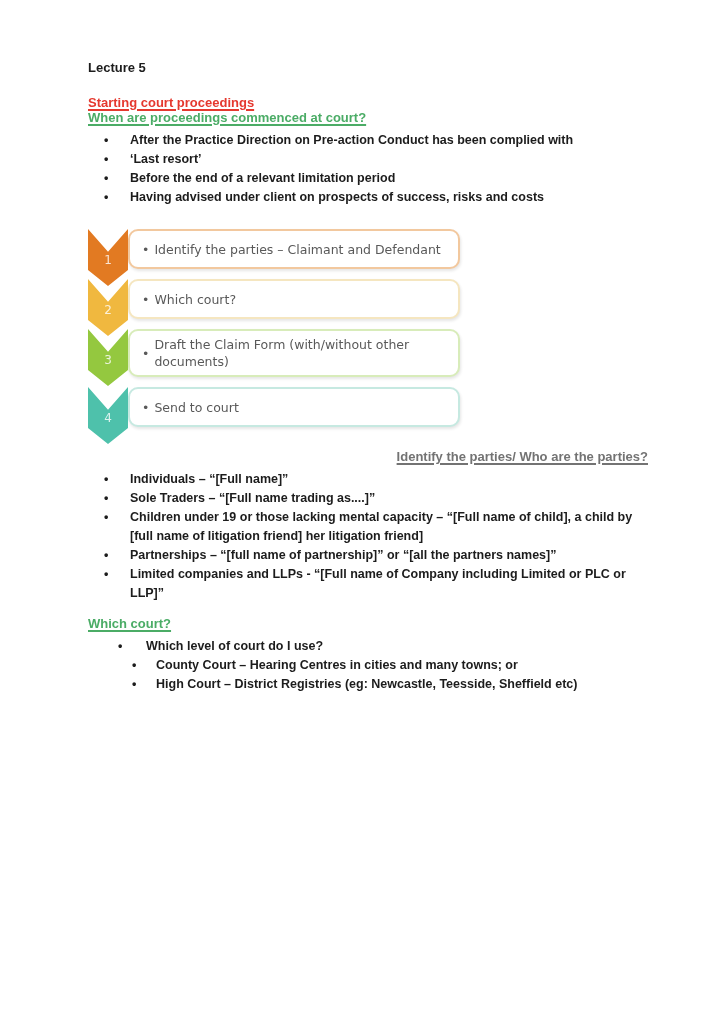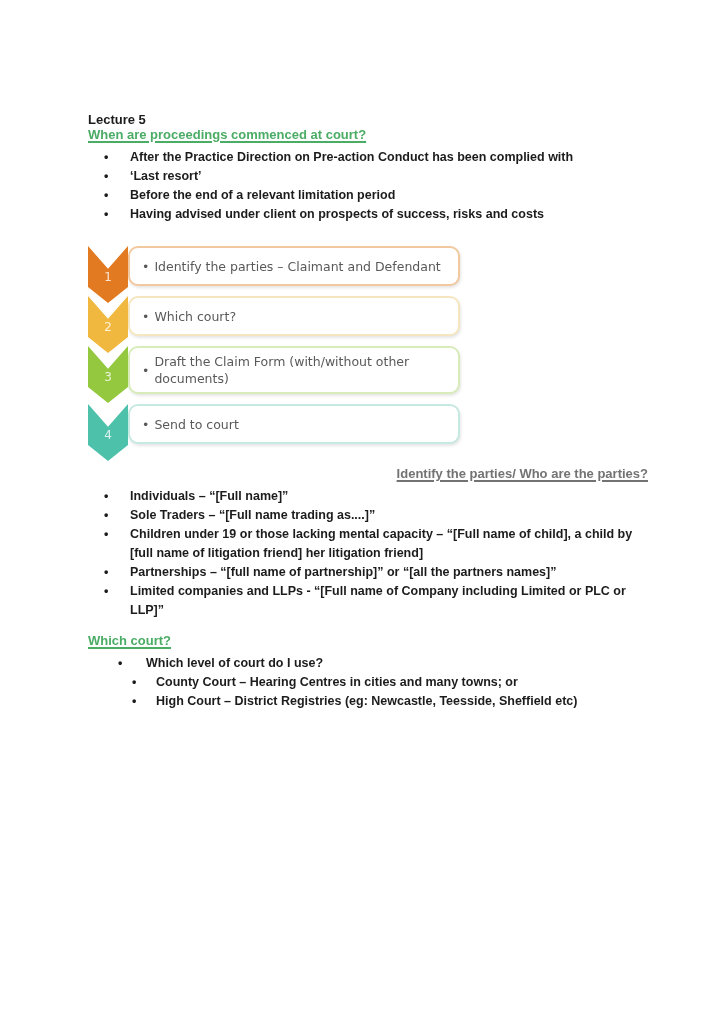--- a/index.html
+++ b/index.html
@@ -3,21 +3,21 @@
 <meta charset="utf-8">
 <style>
   html,body{margin:0;padding:0;background:#fff;}
   .page{
     position:relative;
     width:720px;height:1018px;
     background:#ffffff;
     font-family:"Liberation Sans","DejaVu Sans",sans-serif;
     color:#1c1c1c;
     box-sizing:border-box;
-    padding:112px 72px 0 88px;
+    padding:60px 72px 0 88px;
     overflow:hidden;
   }
   .doc-title{
     font-size:13px;font-weight:bold;line-height:15px;
   }
   .h{
     font-size:13px;font-weight:bold;line-height:15px;
     text-decoration:underline;
     text-decoration-thickness:1.5px;
     text-underline-offset:2px;
@@ -63,20 +63,21 @@
   }
   .step-box .sb{margin-right:5px;}
 </style>
 </head>
 <body>
 
 <div class="page">
 
   <div class="doc-title">Lecture 5</div>
 
+  <div class="h mt1" style="color: rgb(229, 57, 47);">Starting court proceedings</div>
 
   <div class="h mt2" style="color: rgb(75, 172, 102);">When are proceedings commenced at court?</div>
 
   <div class="blist">
     <div class="li">
       <span class="b">•</span>
       <span class="t">After the Practice Direction on Pre-action Conduct has been complied with</span>
     </div>
     <div class="li">
       <span class="b">•</span>

